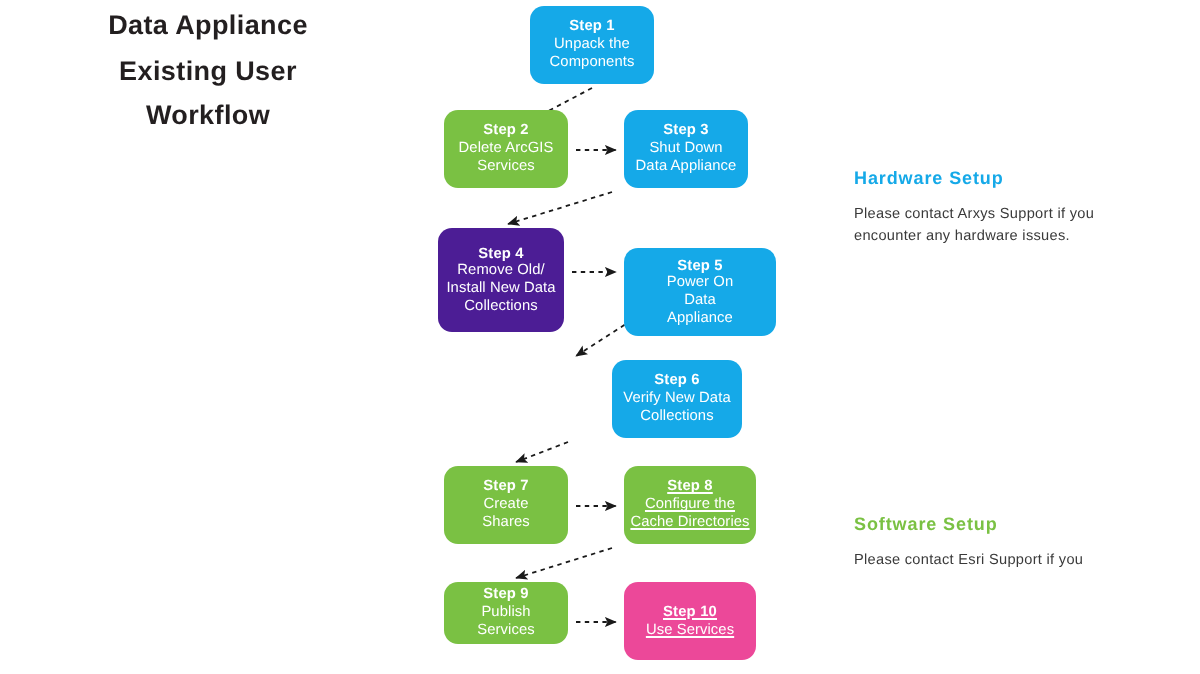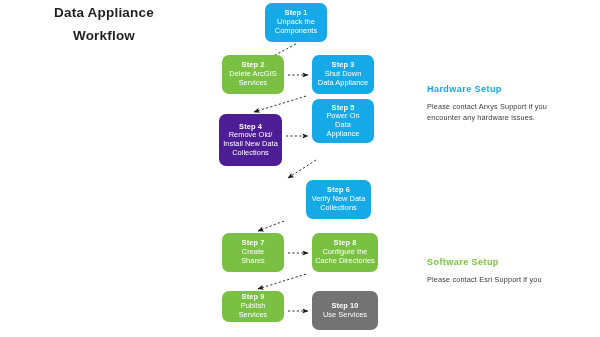--- a/index.html
+++ b/index.html
@@ -98,20 +98,21 @@
     line-height: 1.55;
     letter-spacing: 0.15px;
   }
   .note-body span { display: block; white-space: nowrap; }
 </style>
 </head>
 <body>
 
 <div id="title-block">
   <div class="title-line">Data Appliance</div>
+  <div class="title-line">Existing User</div>
   <div class="title-line">Workflow</div>
 </div>
 
 <div id="flow-canvas">
   <svg id="connectors" viewBox="0 0 600 337">
     <defs>
       <marker id="arrowhead" markerWidth="7" markerHeight="7" refX="5.6" refY="3" orient="auto" markerUnits="userSpaceOnUse">
         <path d="M0,0.4 L6,3 L0,5.6 L1.3,3 Z" fill="#1a1a1a"></path>
       </marker>
     </defs>
@@ -150,21 +151,21 @@
         </div>
       </div>
       <div class="step-box" style="left: 219px; top: 114px; width: 63px; height: 52px; background: #4c1d95;">
         <div class="step-num">Step 4</div>
         <div class="step-label">
           <span>Remove Old/</span>
           <span>Install New Data</span>
           <span>Collections</span>
         </div>
       </div>
-      <div class="step-box" style="left: 312px; top: 99px; width: 62px; height: 44px; background: rgb(21, 169, 232);">
+      <div class="step-box" style="left: 312px; top: 124px; width: 76px; height: 44px; background: rgb(21, 169, 232);">
         <div class="step-num">Step 5</div>
         <div class="step-label">
           <span>Power On</span>
           <span>Data</span>
           <span>Appliance</span>
         </div>
       </div>
       <div class="step-box" style="left: 265px; top: 180px; width: 65px; height: 39px; background: rgb(21, 169, 232); margin-left: 41px;">
         <div class="step-num">Step 6</div>
         <div class="step-label">
@@ -172,35 +173,35 @@
           <span>Collections</span>
         </div>
       </div>
       <div class="step-box" style="left: 222px; top: 233px; width: 62px; height: 39px; background: rgb(122, 193, 67);">
         <div class="step-num">Step 7</div>
         <div class="step-label">
           <span>Create</span>
           <span>Shares</span>
         </div>
       </div>
-      <div class="step-box" style="left: 312px; top: 233px; width: 66px; height: 39px; background: rgb(122, 193, 67);">
+      <div class="step-box" style="left: 312px; top: 233px; width: 66px; height: 39px; background: rgb(122, 193, 67); text-decoration: underline;">
         <div class="step-num">Step 8</div>
         <div class="step-label">
           <span>Configure the</span>
           <span>Cache Directories</span>
         </div>
       </div>
       <div class="step-box" style="left: 222px; top: 291px; width: 62px; height: 31px; background: rgb(122, 193, 67);">
         <div class="step-num">Step 9</div>
         <div class="step-label">
           <span>Publish</span>
           <span>Services</span>
         </div>
       </div>
-      <div class="step-box" style="left: 312px; top: 291px; width: 66px; height: 39px; background: #737373;">
+      <div class="step-box" style="left: 312px; top: 291px; width: 66px; height: 39px; background: #ec4899; text-decoration: underline;">
         <div class="step-num">Step 10</div>
         <div class="step-label">
           <span>Use Services</span>
         </div>
       </div>
     </div>
 </div>
 
 <div id="notes-layer">
     <div class="note-block" style="left: 427px; top: 84px;">

